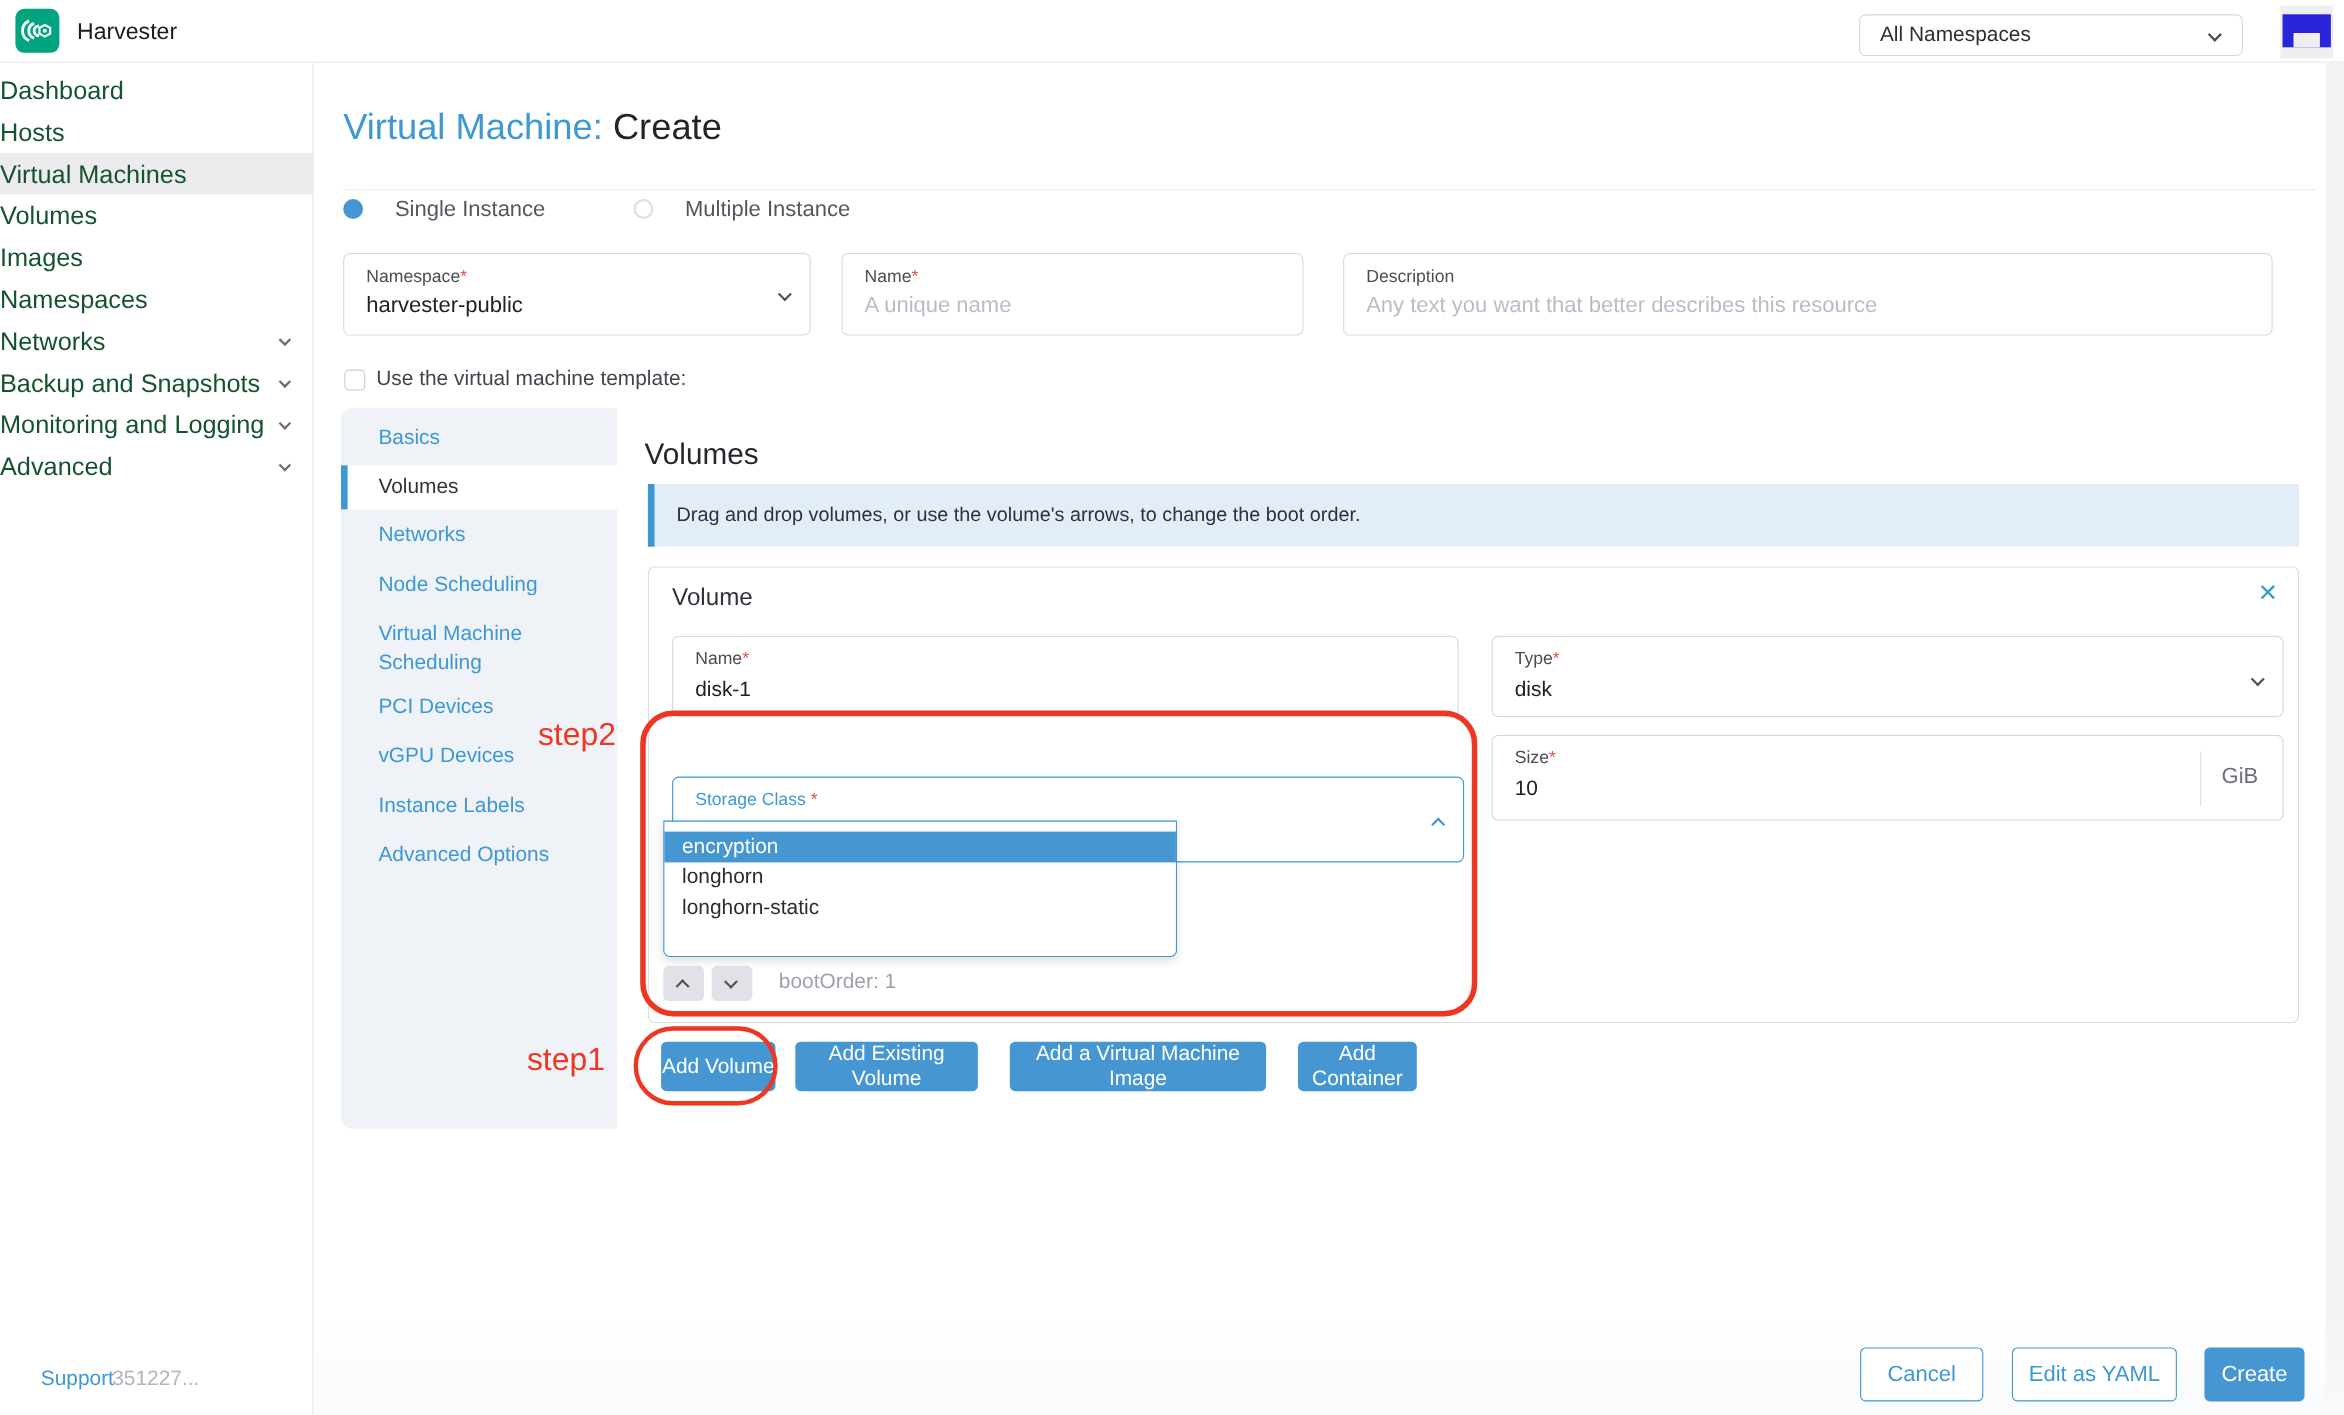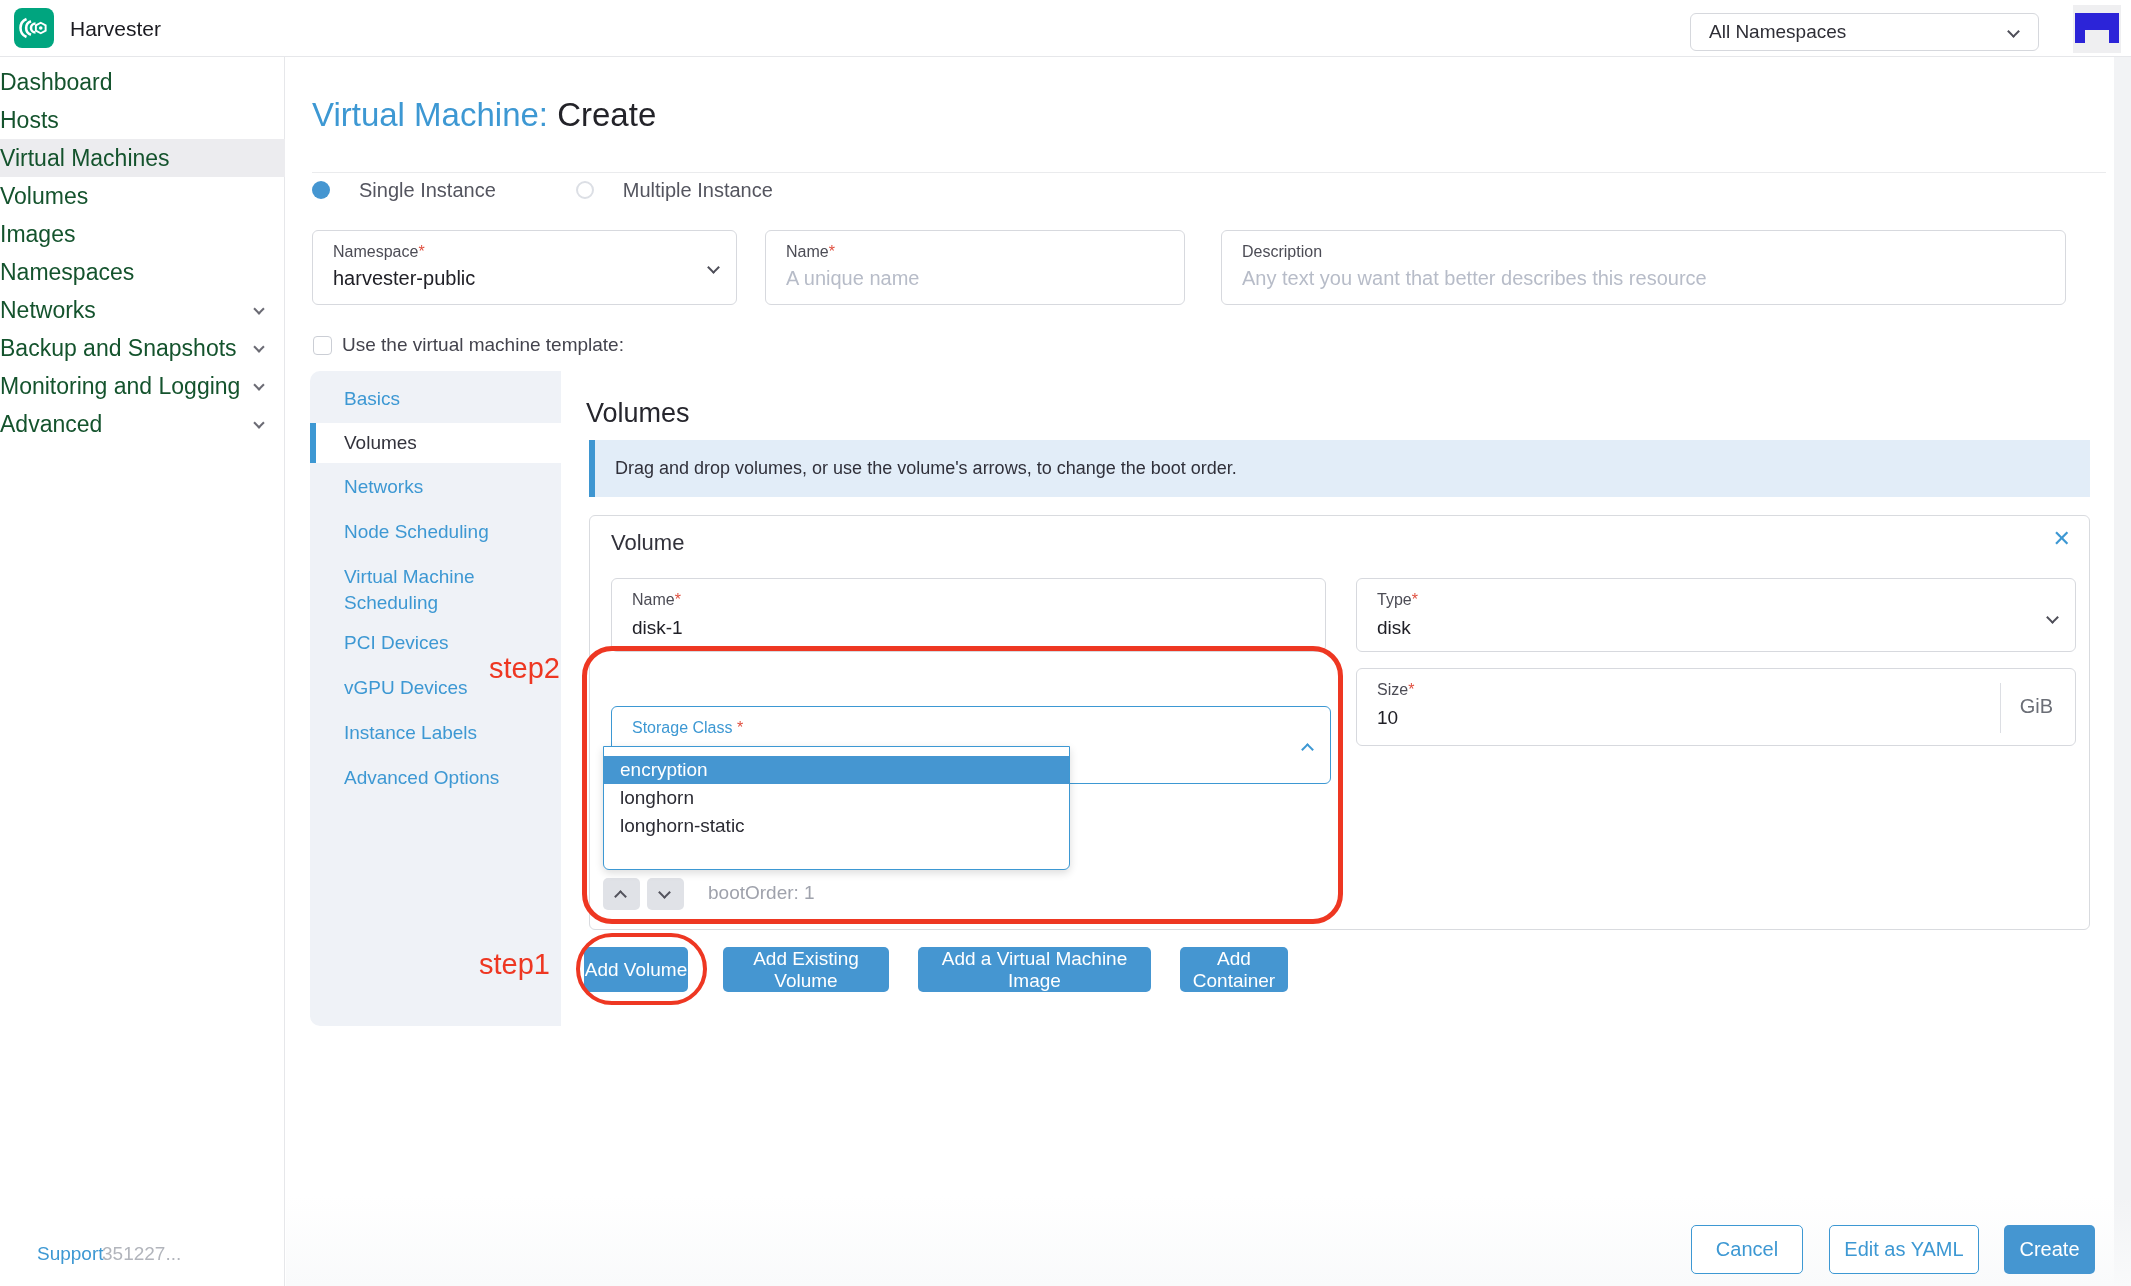--- a/index.html
+++ b/index.html
@@ -86,21 +86,21 @@
 
   .boot-btn { position:absolute; top:362px; width:37px; height:32px; background:#e0e2e7; border-radius:5px; cursor:pointer; }
   .boot-btn.up { left:13px; }
   .boot-btn.down { left:57px; }
   .boot-btn .chv { position:absolute; left:13px; border-color:#52525c; }
   .boot-btn.up .chv { top:14px; }
   .boot-btn.down .chv { top:10px; }
   .boot-label { position:absolute; left:118px; top:366px; font-size:19px; color:#9fa2ac; }
 
   .add-btn { position:absolute; top:947px; height:45px; background:#4596d1; border:none; border-radius:5px; color:#fff; font-size:19px; font-family:"Liberation Sans",sans-serif; cursor:pointer; z-index:5; }
-  .add-btn.b0 { left:584px; width:104px; }
+  .add-btn.b0 { left:601px; width:104px; }
   .add-btn.b1 { left:723px; width:166px; }
   .add-btn.b2 { left:918px; width:233px; }
   .add-btn.b3 { left:1180px; width:108px; }
 
   
   .anno-text { position:absolute; font-size:29px; color:#ee3722; font-weight:500; z-index:60; }
   .anno-text.s2 { left:489px; top:652px; }
   .anno-text.s1 { left:479px; top:948px; }
   .anno-rect { position:absolute; left:582px; top:646px; width:761px; height:278px; border:5px solid #ee3722; border-radius:30px; z-index:55; pointer-events:none; }
   .anno-ellipse { position:absolute; left:576px; top:933px; width:131px; height:72px; border:4px solid #ee3722; border-radius:36px; z-index:55; pointer-events:none; }

